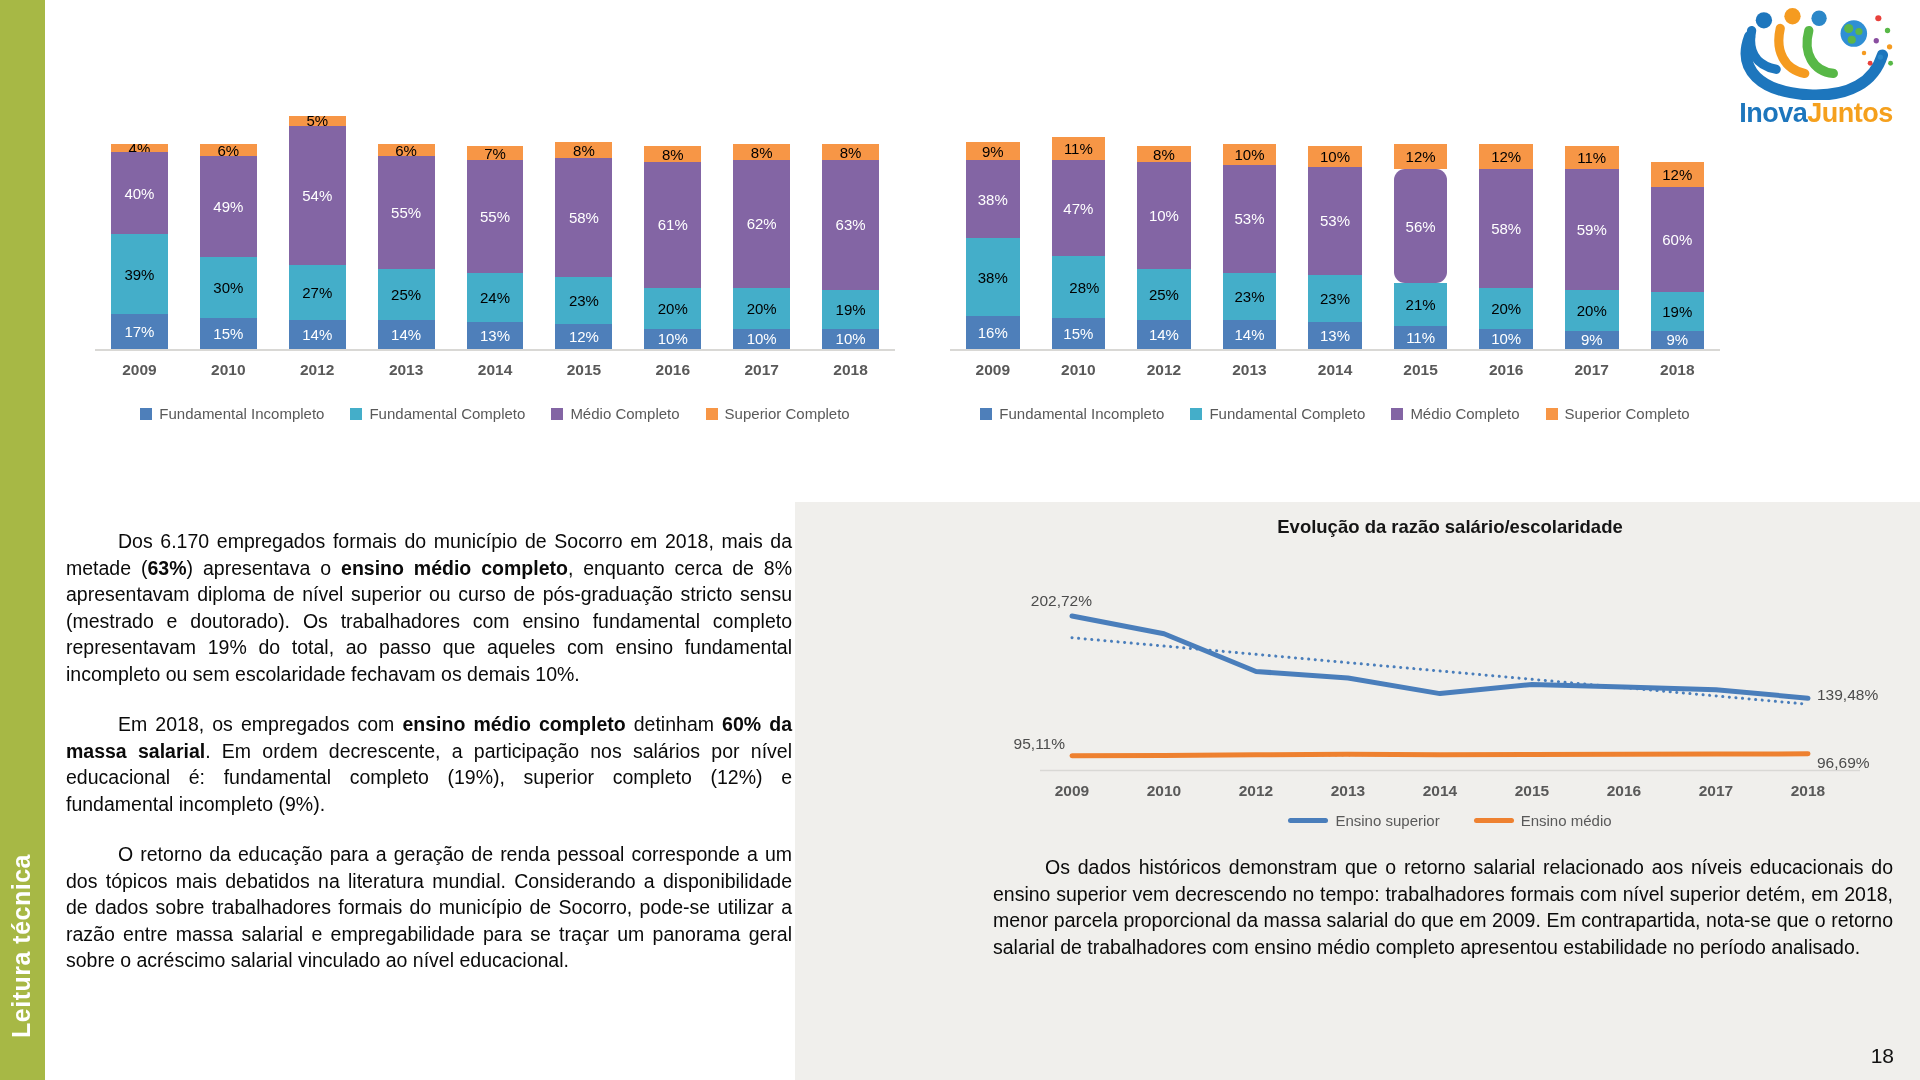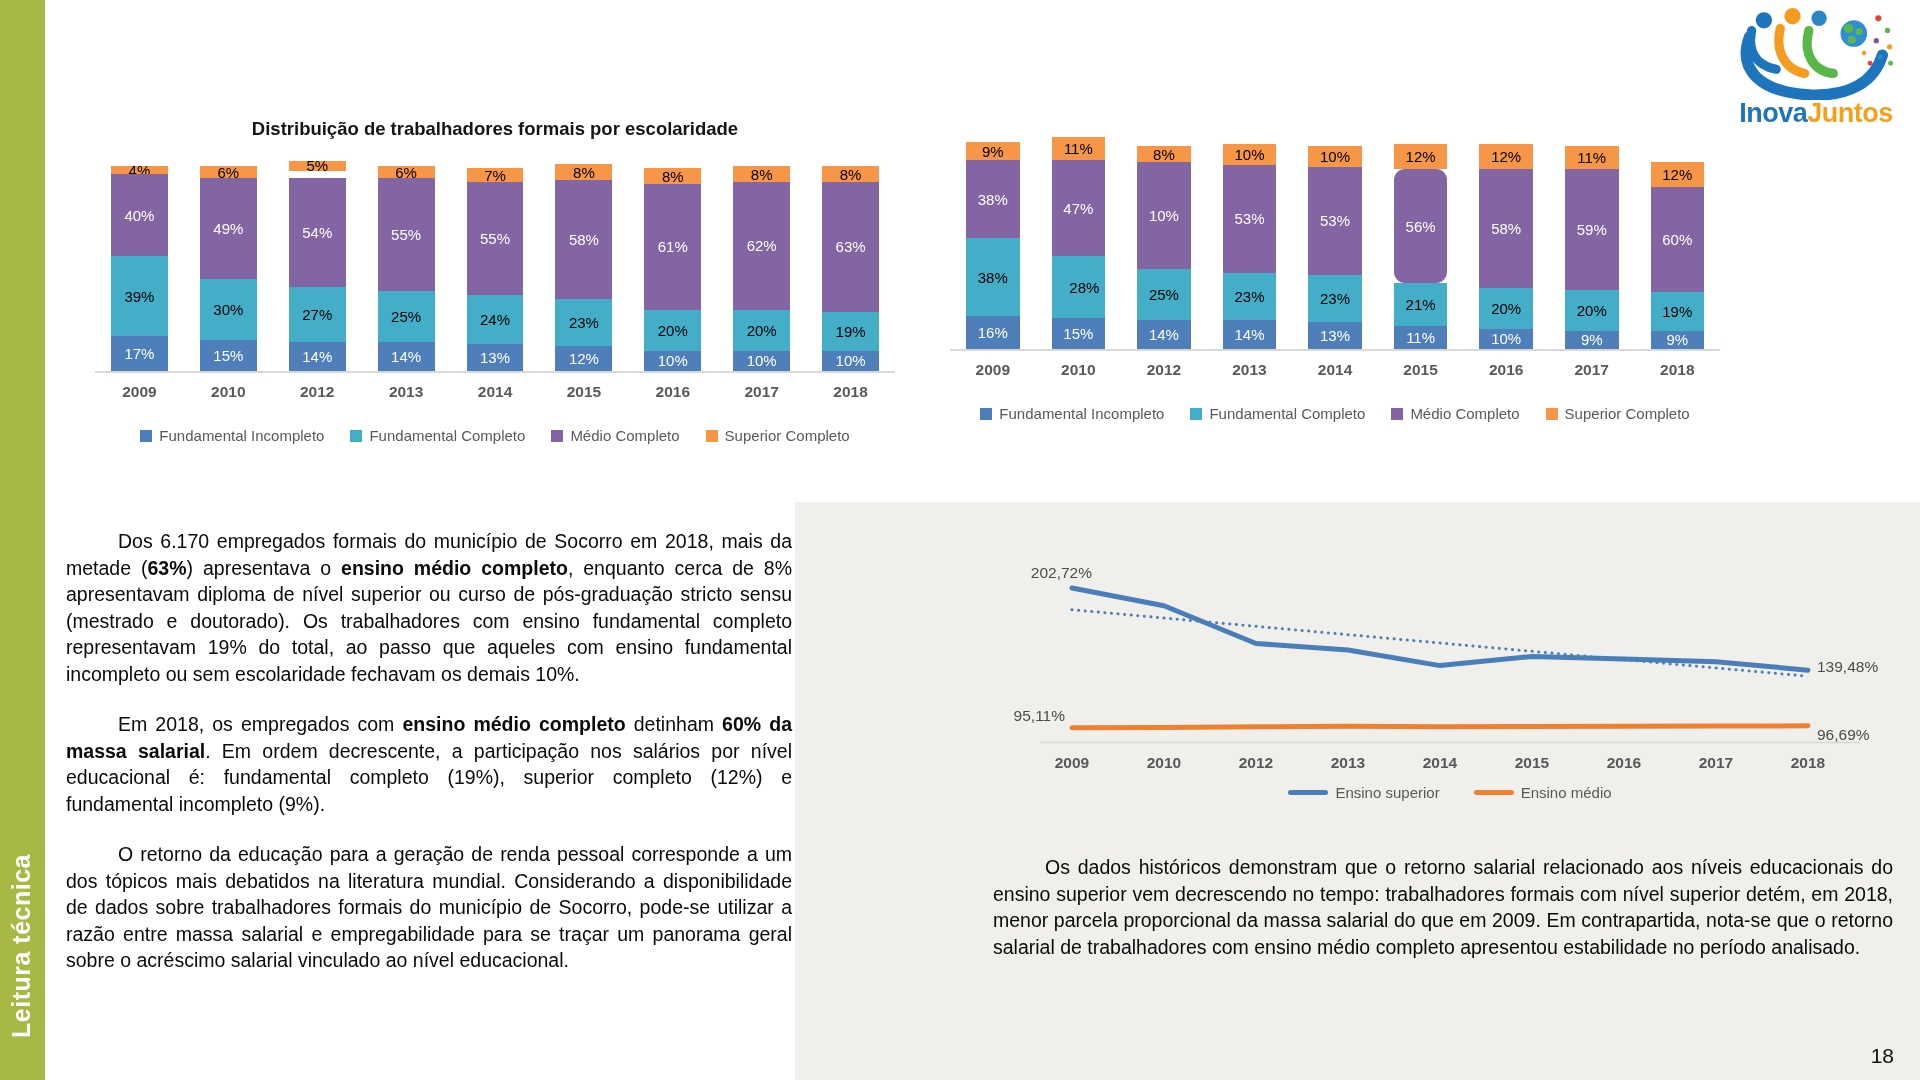--- a/index.html
+++ b/index.html
@@ -72,21 +72,20 @@
     <circle cx="138" cy="56" r="2.4" fill="#e8413c"></circle>
     <circle cx="158" cy="56" r="2.4" fill="#58b847"></circle>
     <circle cx="132" cy="46" r="2.2" fill="#f59b20"></circle>
   </svg>
   <div class="logo-word">
     <span style="color:#1d76bd">Inova</span><span style="color:#f5a01d">Juntos</span>
   </div>
 </div>
 
 <section class="bar-chart" style="left:95px;width:800px">
-  <h3 class="bc-title">Distribuição de trabalhadores formais por escolaridade</h3>
   <div class="bc-plot">
       <div class="bc-col">
         <div class="bc-seg" style="height: 34.85px; background: rgb(78, 127, 186);">
           <span class="bc-lab" style="color: rgb(255, 255, 255);">17%</span>
         </div>
         <div class="bc-seg" style="height: 79.95px; background: rgb(68, 174, 201);">
           <span class="bc-lab" style="color: rgb(0, 0, 0);">39%</span>
         </div>
         <div class="bc-seg" style="height: 82px; background: rgb(131, 101, 164);">
           <span class="bc-lab" style="color: rgb(255, 255, 255);">40%</span>
@@ -109,21 +108,21 @@
           <span class="bc-lab" style="color: rgb(0, 0, 0);">6%</span>
         </div>
       </div>
       <div class="bc-col">
         <div class="bc-seg" style="height: 28.7px; background: rgb(78, 127, 186);">
           <span class="bc-lab" style="color: rgb(255, 255, 255);">14%</span>
         </div>
         <div class="bc-seg" style="height: 55.35px; background: rgb(68, 174, 201);">
           <span class="bc-lab" style="color: rgb(0, 0, 0);">27%</span>
         </div>
-        <div class="bc-seg" style="height: 109px; background: rgb(131, 101, 164); margin-top: 7px;">
+        <div class="bc-seg" style="height: 139px; background: rgb(131, 101, 164);">
           <span class="bc-lab" style="color: rgb(255, 255, 255);">54%</span>
         </div>
         <div class="bc-seg" style="height: 10.25px; background: rgb(247, 150, 70);">
           <span class="bc-lab" style="color: rgb(0, 0, 0);">5%</span>
         </div>
       </div>
       <div class="bc-col">
         <div class="bc-seg" style="height: 28.7px; background: rgb(78, 127, 186);">
           <span class="bc-lab" style="color: rgb(255, 255, 255);">14%</span>
         </div>
@@ -400,20 +399,21 @@
 </section>
 
 <div class="left-col">
   <p class="body"><span>Dos 6.170 empregados formais do município de Socorro em 2018, mais da metade (</span><span class="b">63%</span><span>) apresentava o </span><span class="b">ensino médio completo</span><span>, enquanto cerca de 8% apresentavam diploma de nível superior ou curso de pós-graduação stricto sensu (mestrado e doutorado). Os trabalhadores com ensino fundamental completo representavam 19% do total, ao passo que aqueles com ensino fundamental incompleto ou sem escolaridade fechavam os demais 10%.</span></p>
   <p class="body"><span>Em 2018, os empregados com </span><span class="b">ensino médio completo</span><span> detinham </span><span class="b">60% da massa salarial</span><span>. Em ordem decrescente, a participação nos salários por nível educacional é: fundamental completo (19%), superior completo (12%) e fundamental incompleto (9%).</span></p>
   <p class="body"><span>O retorno da educação para a geração de renda pessoal corresponde a um dos tópicos mais debatidos na literatura mundial. Considerando a disponibilidade de dados sobre trabalhadores formais do município de Socorro, pode-se utilizar a razão entre massa salarial e empregabilidade para se traçar um panorama geral sobre o acréscimo salarial vinculado ao nível educacional.</span></p>
 </div>
 
 <div class="gray-panel">
   <section class="line-chart">
+    <h3 class="lc-title">Evolução da razão salário/escolaridade</h3>
     <svg width="880" height="234" viewBox="0 0 880 234">
         <line x1="30" y1="226.5" x2="850" y2="226.5" stroke="#d9d8d5" stroke-width="1.5"></line>
         <polyline points="62,71.964 154,89.79999999999998 246,127.5 338,134 430,149.6 522,140.5 614,143.1 706,145.7 798,154.17600000000002" fill="none" stroke="#4a7ebb" stroke-linecap="round" stroke-linejoin="round" stroke-width="5"></polyline>
         <polyline points="62,93.69999999999999 154,102.02000000000001 246,110.34000000000002 338,118.65999999999998 430,126.97999999999999 522,135.3 614,143.62 706,151.94 798,160.26" fill="none" stroke="#4a7ebb" stroke-linecap="round" stroke-linejoin="round" stroke-width="3" stroke-dasharray="0.1 6.5"></polyline>
         <polyline points="62,211.857 154,211.48 246,210.82999999999998 338,210.31 430,210.7 522,210.44 614,210.31 706,210.05 798,209.803" fill="none" stroke="#ee8130" stroke-linecap="round" stroke-linejoin="round" stroke-width="5"></polyline>
         <polyline points="62,211.74 154,211.454 246,211.168 338,210.882 430,210.596 522,210.31 614,210.024 706,209.738 798,209.452" fill="none" stroke="#ee8130" stroke-linecap="round" stroke-linejoin="round" stroke-width="3" stroke-dasharray="0.1 6.5"></polyline>
         <text x="82" y="61.964" text-anchor="end" font-size="15.5" fill="#4c4c4c">202,72%</text>
         <text x="807" y="156.17600000000002" text-anchor="start" font-size="15.5" fill="#4c4c4c">139,48%</text>
         <text x="55" y="204.857" text-anchor="end" font-size="15.5" fill="#4c4c4c">95,11%</text>
         <text x="807" y="223.803" text-anchor="start" font-size="15.5" fill="#4c4c4c">96,69%</text>

